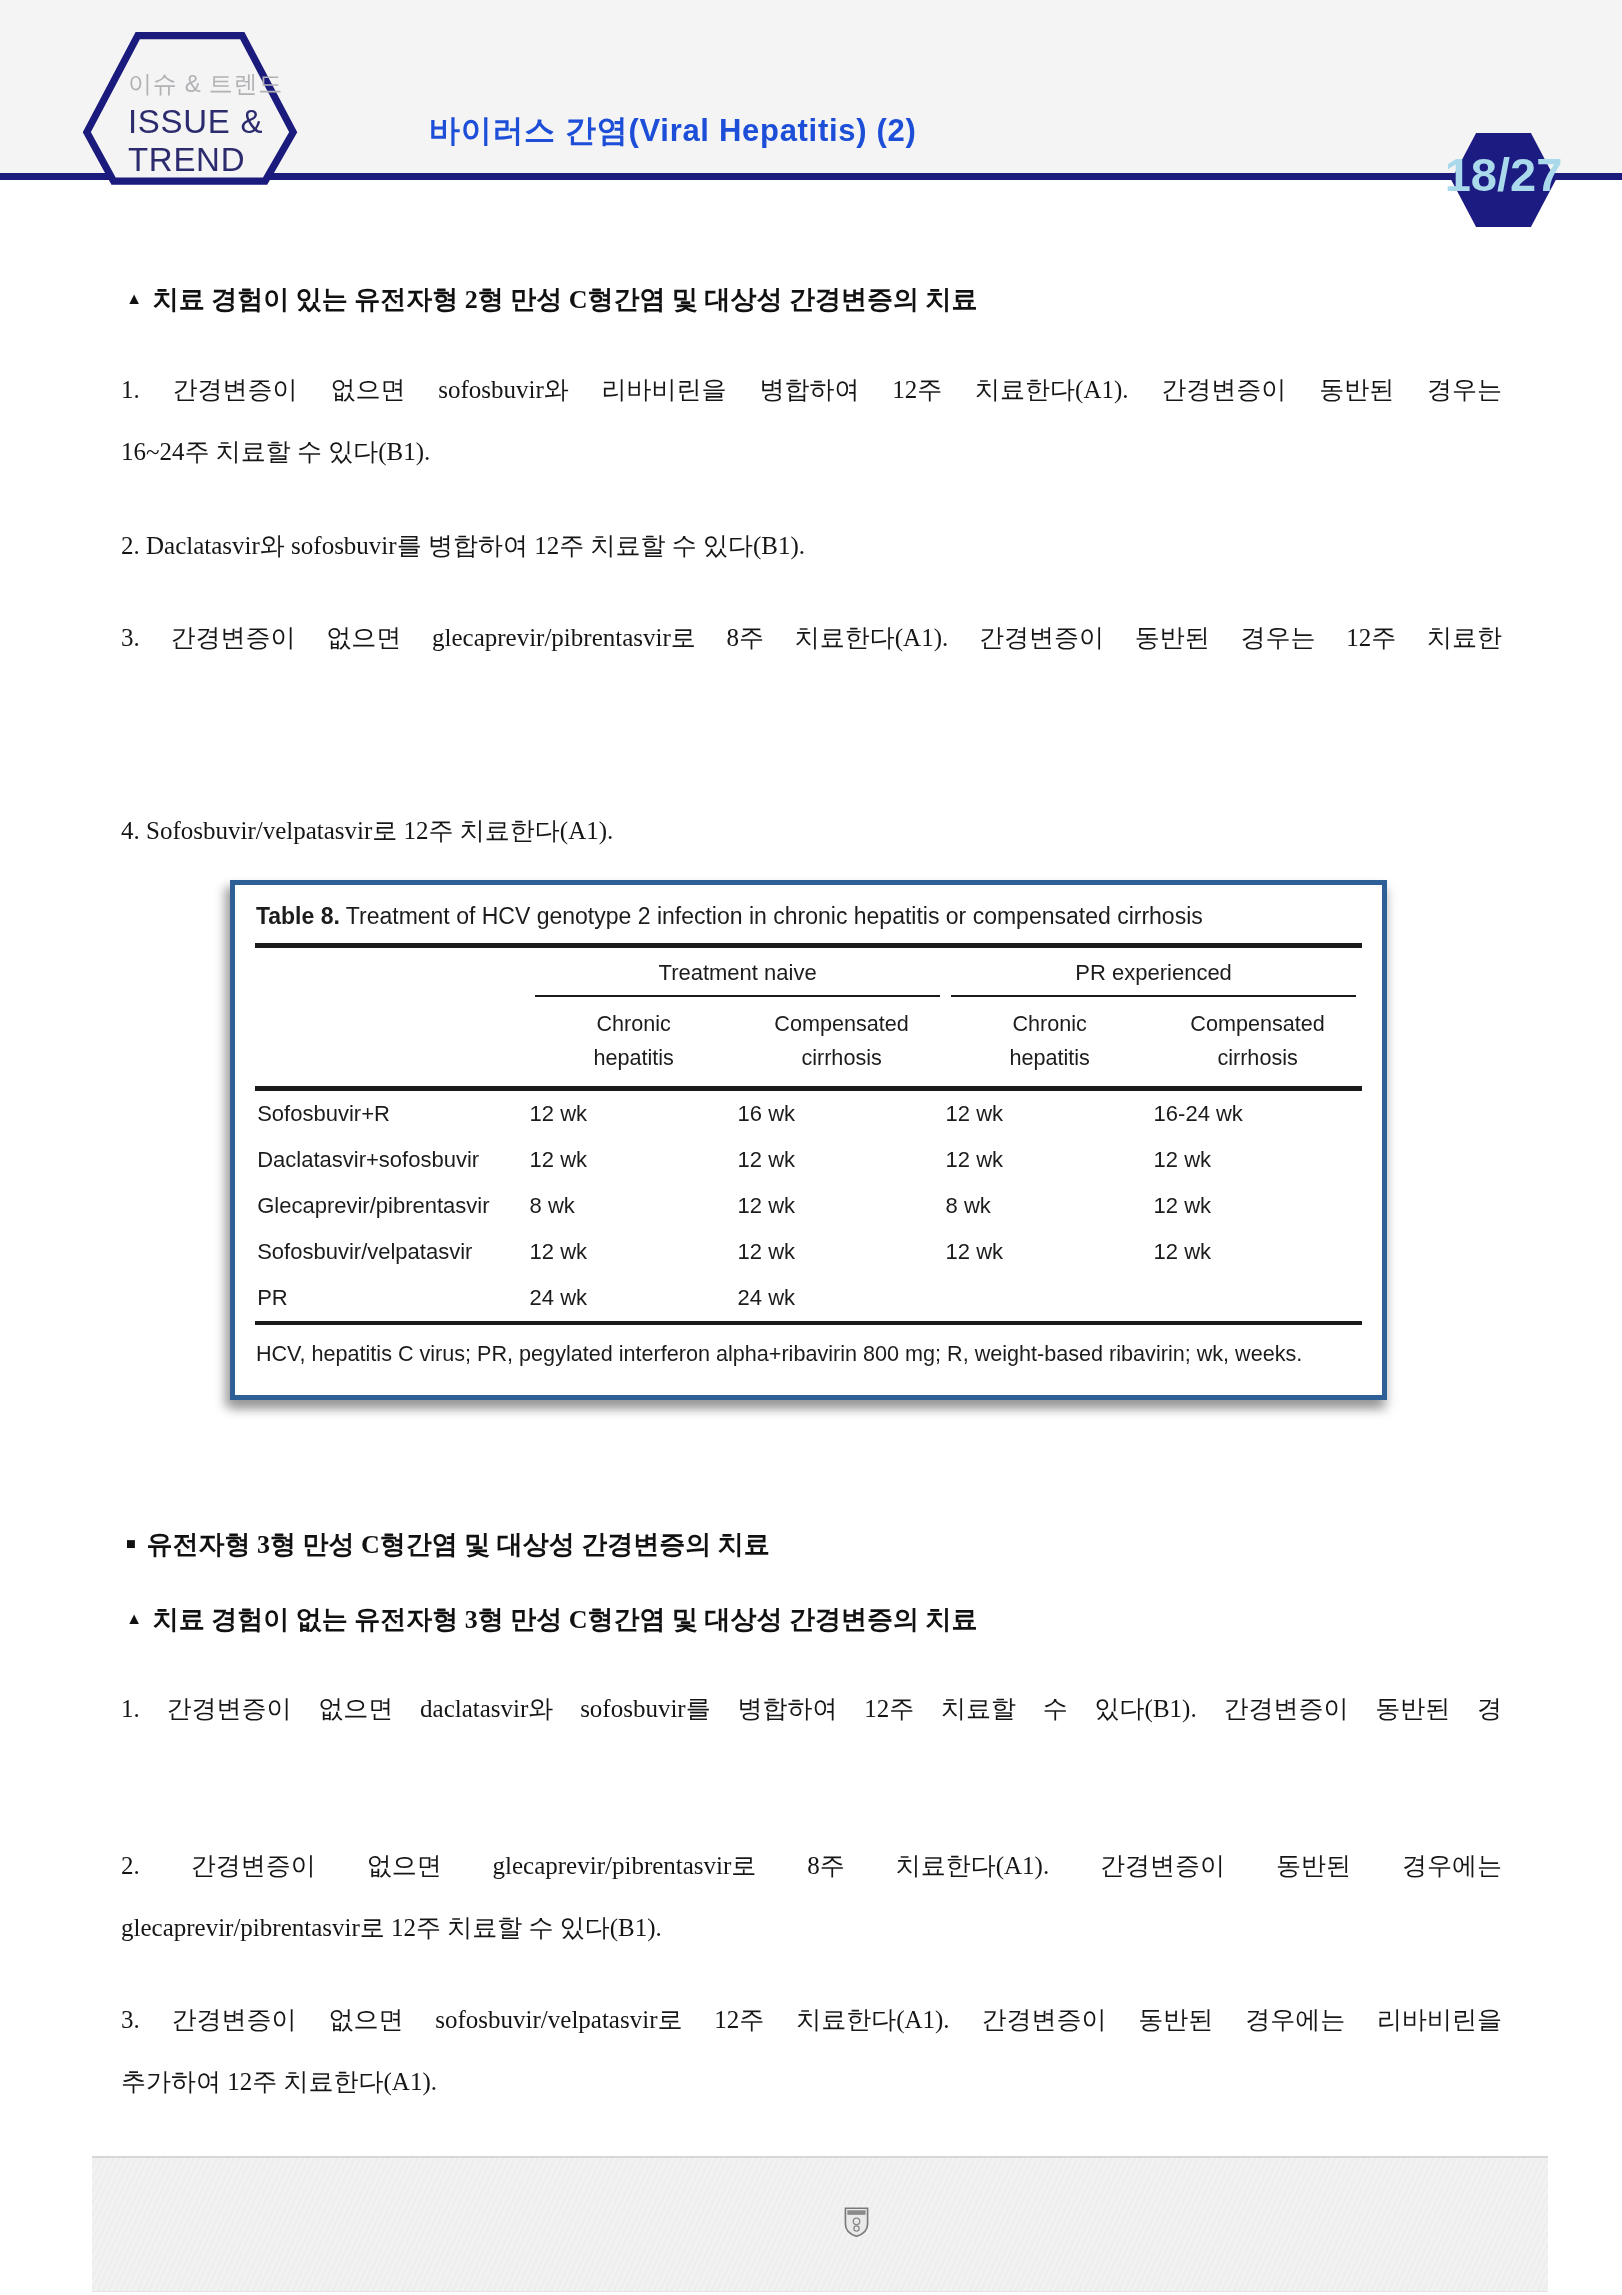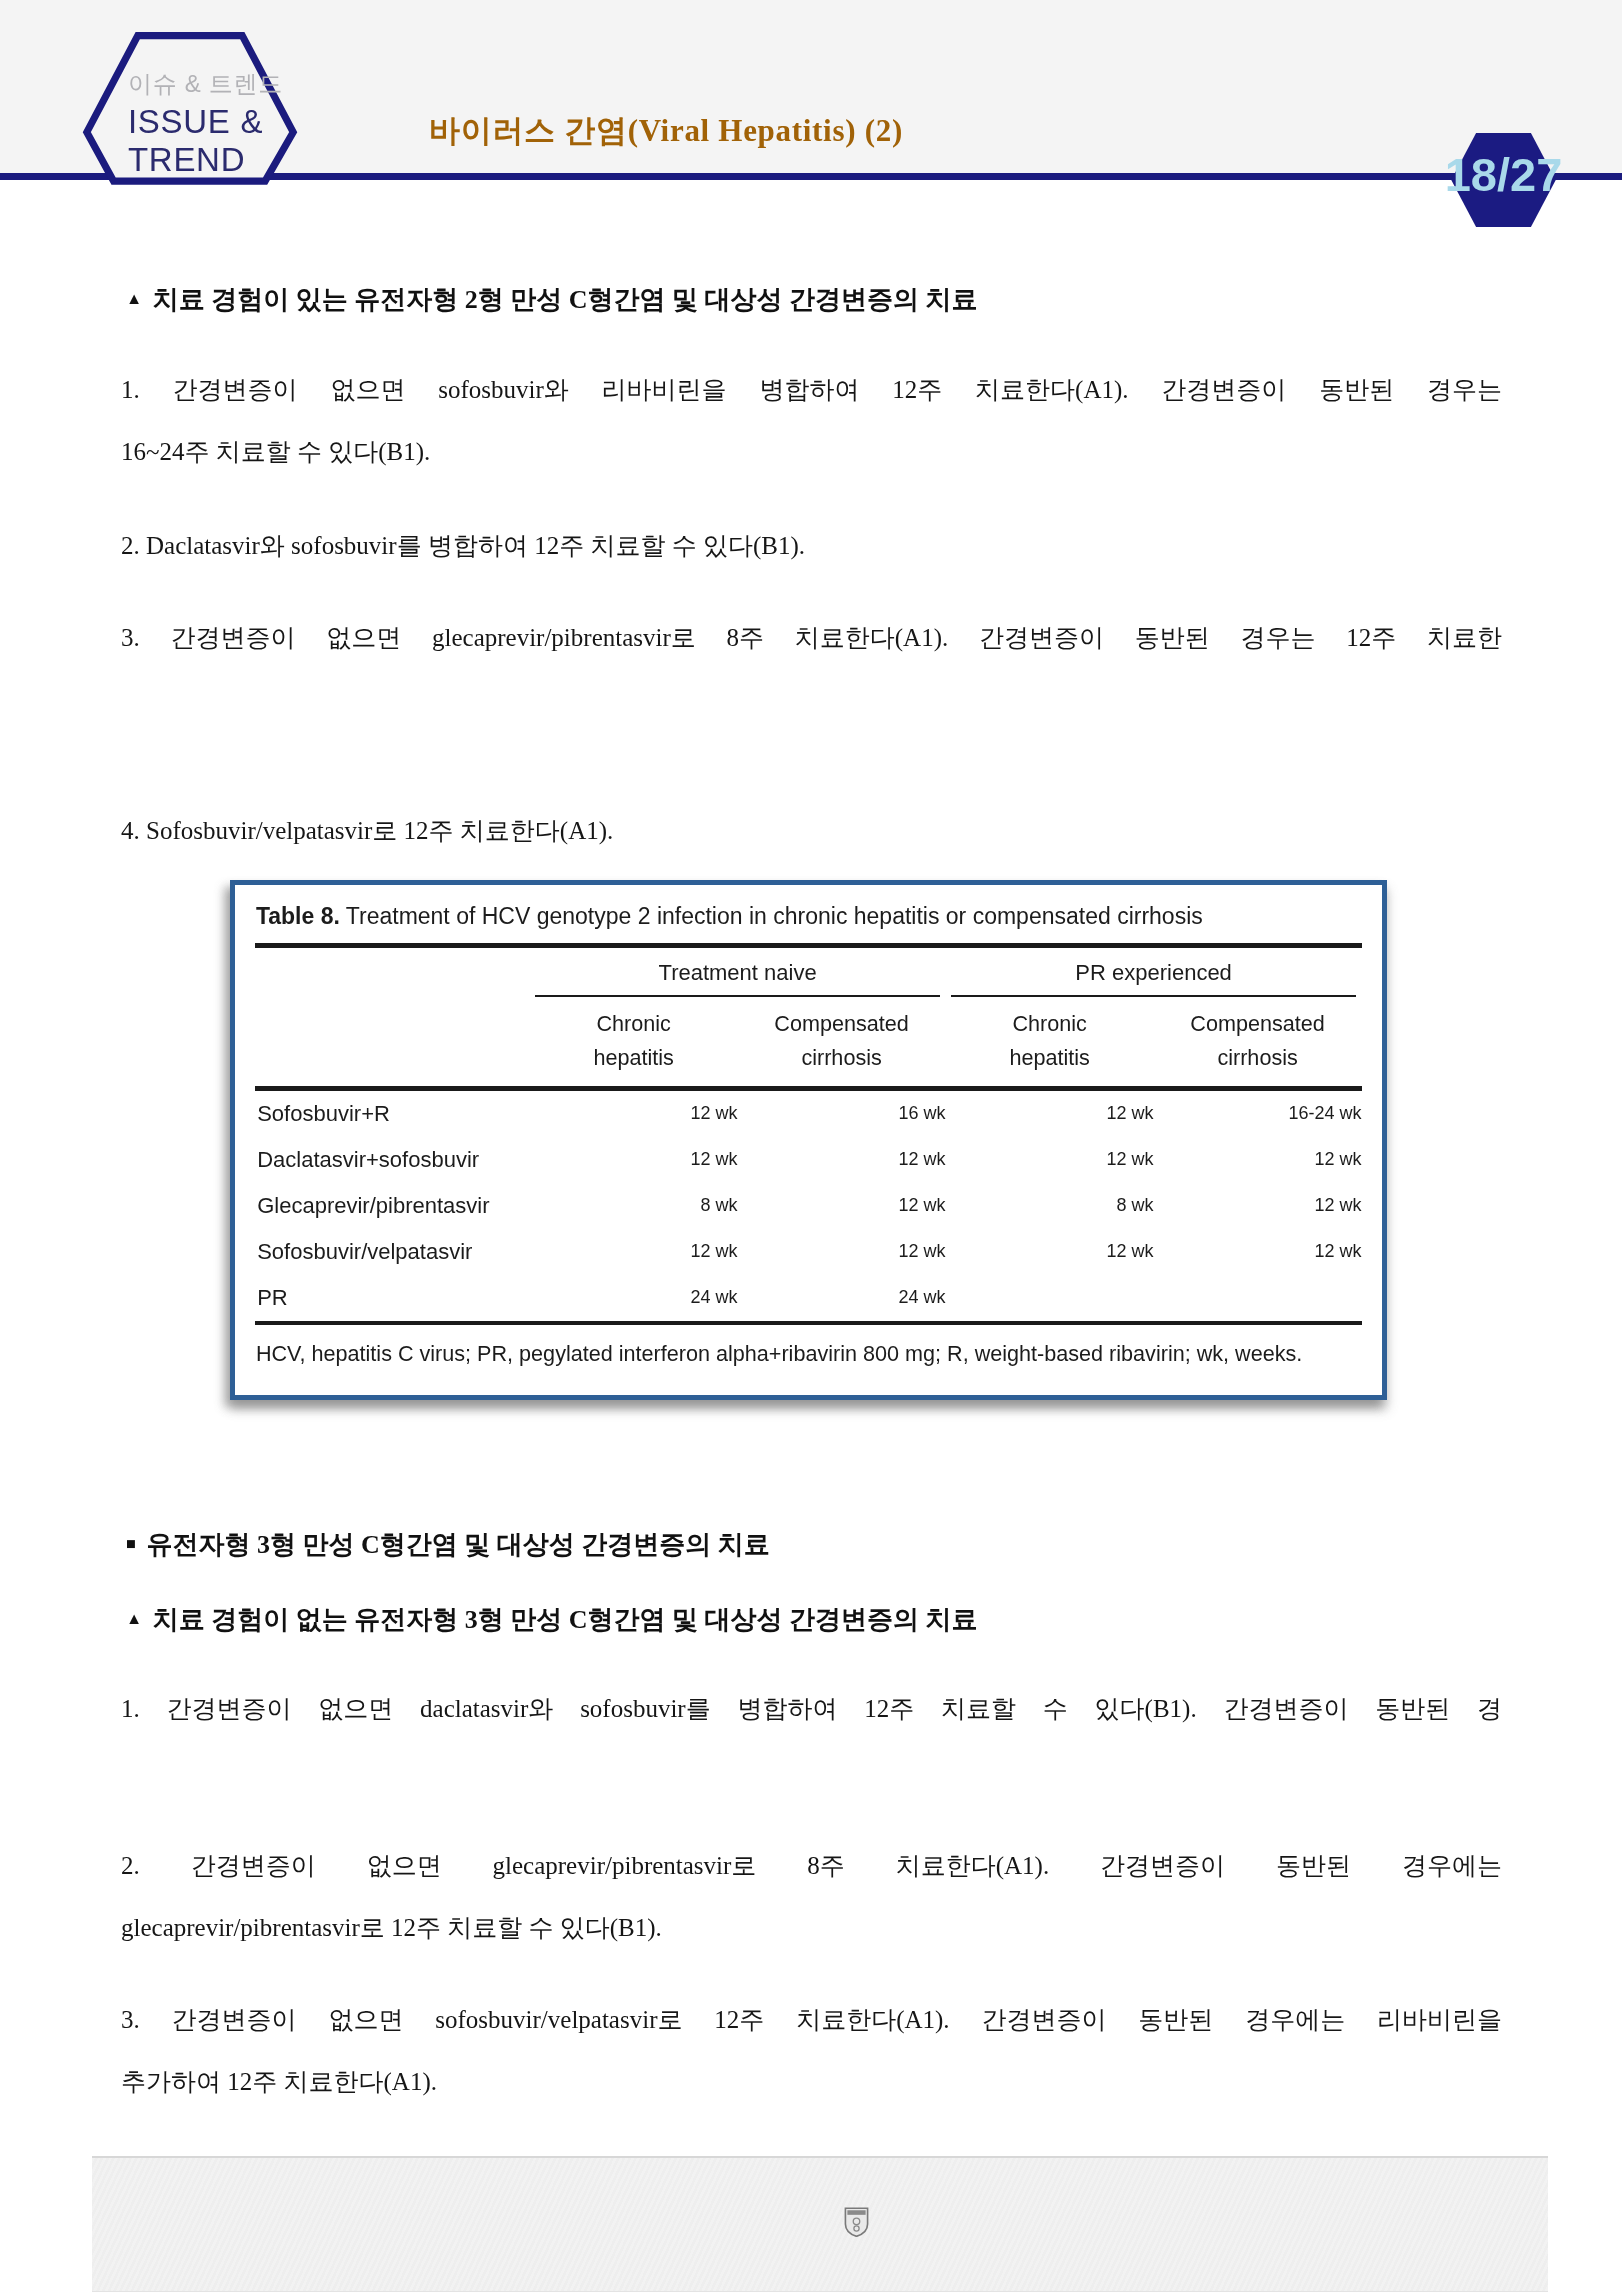--- a/index.html
+++ b/index.html
@@ -6,21 +6,21 @@
   body{width:1623px;height:2295px;position:relative;background:#ffffff;
        font-family:"Liberation Sans",sans-serif;overflow:hidden;}
 
   
   .header-bg{position:absolute;left:0;top:0;width:1623px;height:173px;background:#f4f4f4;}
   .header-rule{position:absolute;left:0;top:173px;width:1623px;height:7.2px;background:#1b1b7e;}
   .hex-badge{position:absolute;left:79px;top:29.4px;width:222px;height:160px;}
   .hex-badge-text{position:absolute;left:128px;top:72px;line-height:1;}
   .badge-ko{font-size:24px;color:#b2b2b6;letter-spacing:0.7px;margin-bottom:9.2px;}
   .badge-en{font-size:33px;color:#2b2b6e;font-weight:400;letter-spacing:0.7px;margin-bottom:5.2px;}
-  .page-title{position:absolute;left:429px;top:110px;font-size:31px;font-weight:bold;color:#a16207;letter-spacing:0.7px;font-family:Liberation Serif, serif;}
+  .page-title{position:absolute;left:429px;top:110px;font-size:31px;font-weight:bold;color:#1d4ed8;letter-spacing:0.7px;}
   .page-hex{position:absolute;left:1451px;top:133px;width:105px;height:94px;}
   .page-num{position:absolute;left:1451px;top:133px;width:105px;height:82px;display:flex;align-items:center;justify-content:center;
             color:#a9d9ea;font-size:47px;font-weight:bold;}
 
   
   .para{position:absolute;left:121px;width:1381px;color:#161616;
         font-family:"Liberation Serif","DejaVu Serif",serif;font-size:25px;}
   .line{height:62px;line-height:1.25;text-align:justify;text-align-last:justify;}
   .line.last{text-align-last:left;}
   .heading{position:absolute;left:126px;width:1381px;color:#111;
@@ -35,21 +35,21 @@
   .tbl-inner{padding:13px 19.6px 0 19.6px;}
   .tbl-title{font-size:23px;padding:5.2px 0 13px 1.3px;}
   .tbl-title b{font-weight:bold;}
   .rule{height:4.6px;background:#1a1a1a;}
   .tbl-grid{display:grid;grid-template-columns:275px 208px 208px 208px 208px;}
   .grp{grid-column:span 2;text-align:center;font-size:22px;padding:11.8px 0 9.2px 0;}
   .grp-rule{grid-column:span 2;height:2.6px;background:#1a1a1a;margin:0 5.2px;}
   .sub{text-align:center;font-size:21.6px;line-height:1.6;padding:9.2px 26px 10.5px 26px;}
   .drow{display:grid;grid-template-columns:275px 208px 208px 208px 208px;align-items:center;height:46px;}
   .dname{font-size:22px;padding-left:2.6px;}
-  .dval{font-size:18px;text-align:right;}
+  .dval{font-size:22px;text-align:left;}
   .footnote{font-size:21.6px;line-height:1.65;padding:10.5px 1.3px 0 1.3px;color:#1c1c1c;}
 
   
   .footer-band{position:absolute;left:92px;top:2156px;width:1456px;height:133px;
                background:#f1f1f1;border-top:2px solid #d7d7d7;border-bottom:1.3px solid #e3e3e3;
                background-image:repeating-linear-gradient(115deg,#f2f2f2 0 2.6px,#eeeeee 2.6px 5.2px);}
   .footer-row{position:absolute;left:0;top:49px;width:100%;display:flex;justify-content:center;align-items:center;padding-left:72px;box-sizing:border-box;}
   .footer-text{font-size:20px;color:#4b4b4b;letter-spacing:0.3px;margin-left:11.8px;}
 </style>
 </head>

